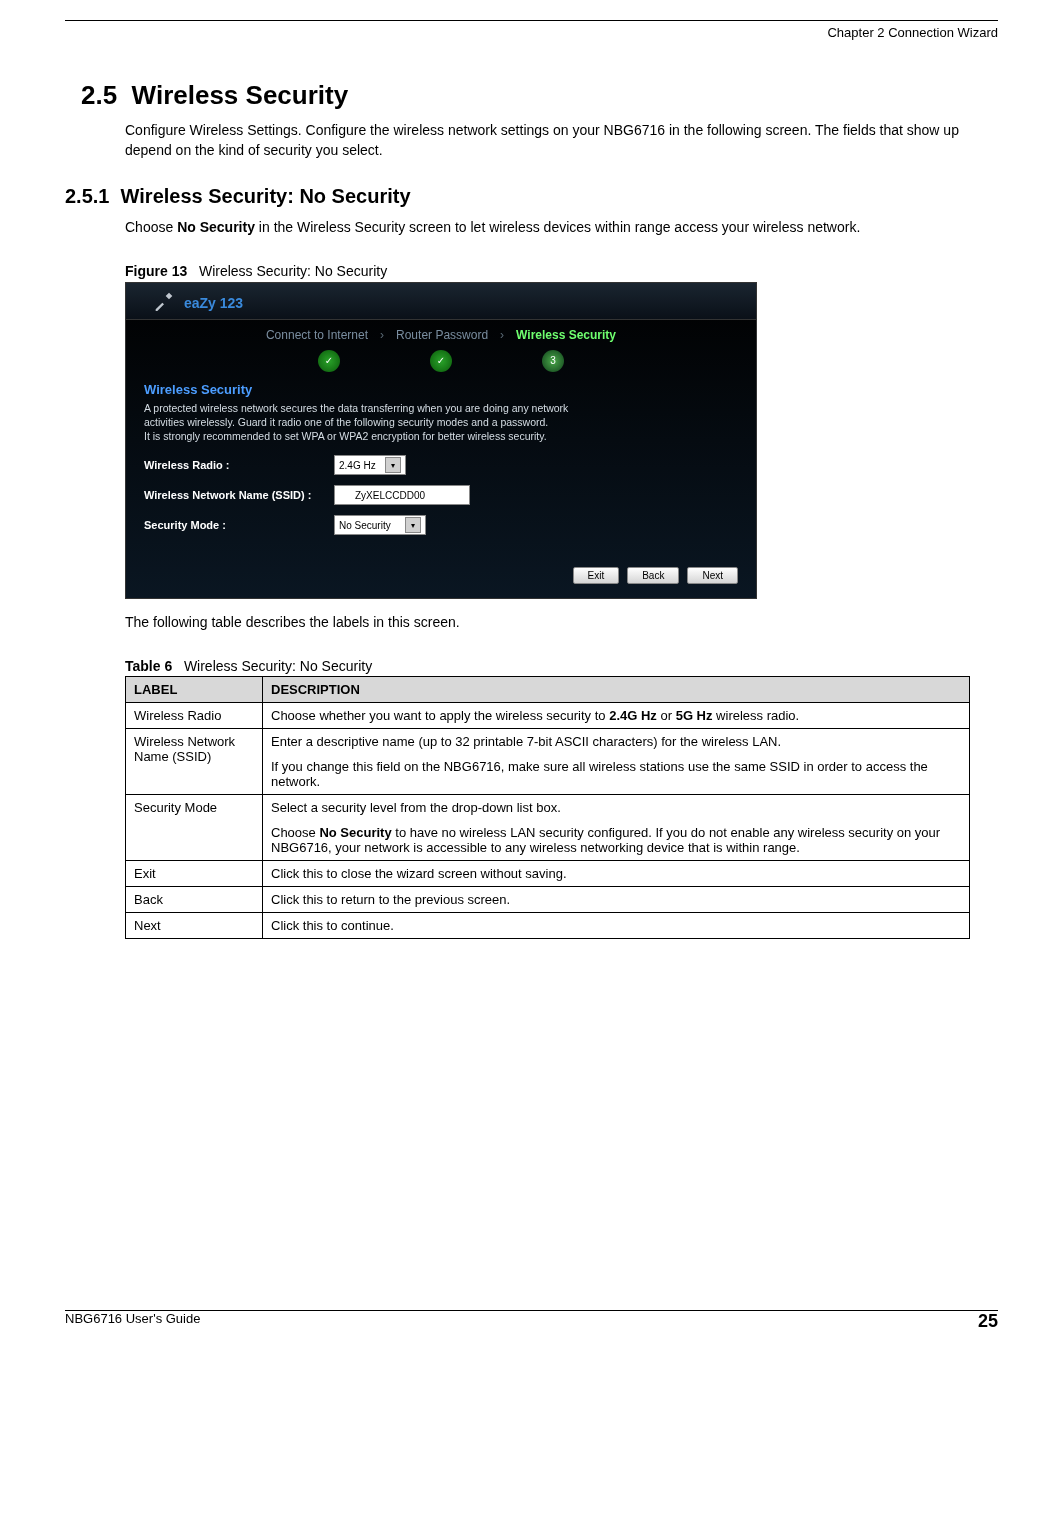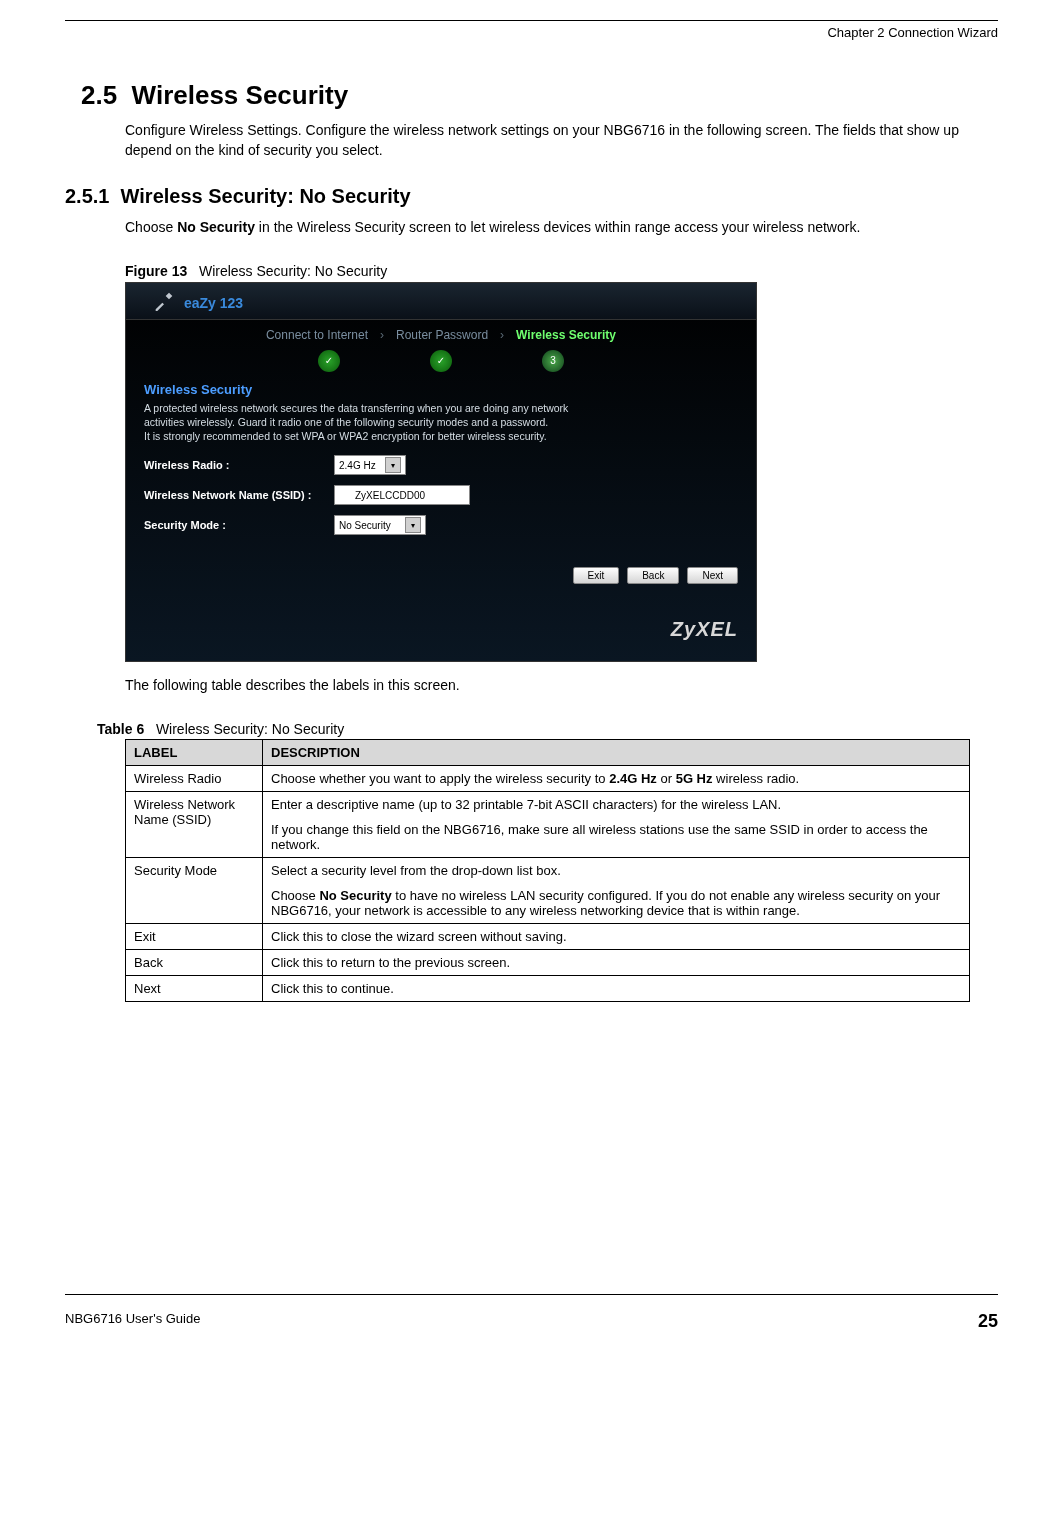--- a/index.html
+++ b/index.html
@@ -130,36 +130,36 @@
     background: linear-gradient(#fefefe,#d5d5d5);
     border: 1px solid #888; color: #000; font-size: 10px;
     padding: 2px 14px; border-radius: 2px;
   }
   .zyxel-logo {
     text-align: right; padding: 30px 18px 10px 0;
     font-family: Arial, sans-serif; font-weight: bold;
     font-style: italic; letter-spacing: 1px; font-size: 20px;
     color: #d8d8d8;
   }
-  .table-caption { margin-left: 32px; font-size: 14px; margin-top: 8px; margin-bottom: 2px; }
+  .table-caption { margin-left: 60px; font-size: 14px; margin-top: 8px; margin-bottom: 2px; }
   table.desc {
     margin-left: 60px; border-collapse: collapse; width: 845px;
     font-size: 13px;
     border-radius: 19px;
   }
   table.desc th, table.desc td {
     border: 1px solid #000; padding: 5px 8px; text-align: left; vertical-align: top;
   }
   table.desc th { background: #d8d8d8; font-weight: bold; }
   table.desc td.label-col { width: 120px; }
   .desc-para { margin: 0 0 10px 0; }
   .desc-para:last-child { margin-bottom: 0; }
   .footer {
     position: absolute; bottom: 20px; left: 65px; right: 65px;
-    border-top: 1px solid #000; padding-top: 16px;
+    border-top: 1px solid #000; padding-top: 0;
     display: flex; justify-content: space-between; font-size: 13px;
   }
   .footer .pg { font-size: 18px; font-weight: bold; }
 </style>
 </head>
 <body>
 
 <div class="page">
   <div class="top-rule"></div>
   <div class="chapter-line">Chapter 2 Connection Wizard</div>
@@ -225,21 +225,20 @@
           <span>No Security</span>
           <span class="dd-arrow">▾</span>
         </span>
       </div>
     </div>
     <div class="shot-buttons">
       <span class="shot-btn">Exit</span>
       <span class="shot-btn">Back</span>
       <span class="shot-btn">Next</span>
     </div>
-    <div class="zyxel-logo">ZyXEL</div>
   </div>
 
   <div class="body-text" style="margin-top:14px;">The following table describes the labels in this screen.</div>
 
   <div class="table-caption">
     <b>Table 6</b>&nbsp;&nbsp;&nbsp;<span>Wireless Security: No Security</span>
   </div>
   <table class="desc">
     <thead>
       <tr>

